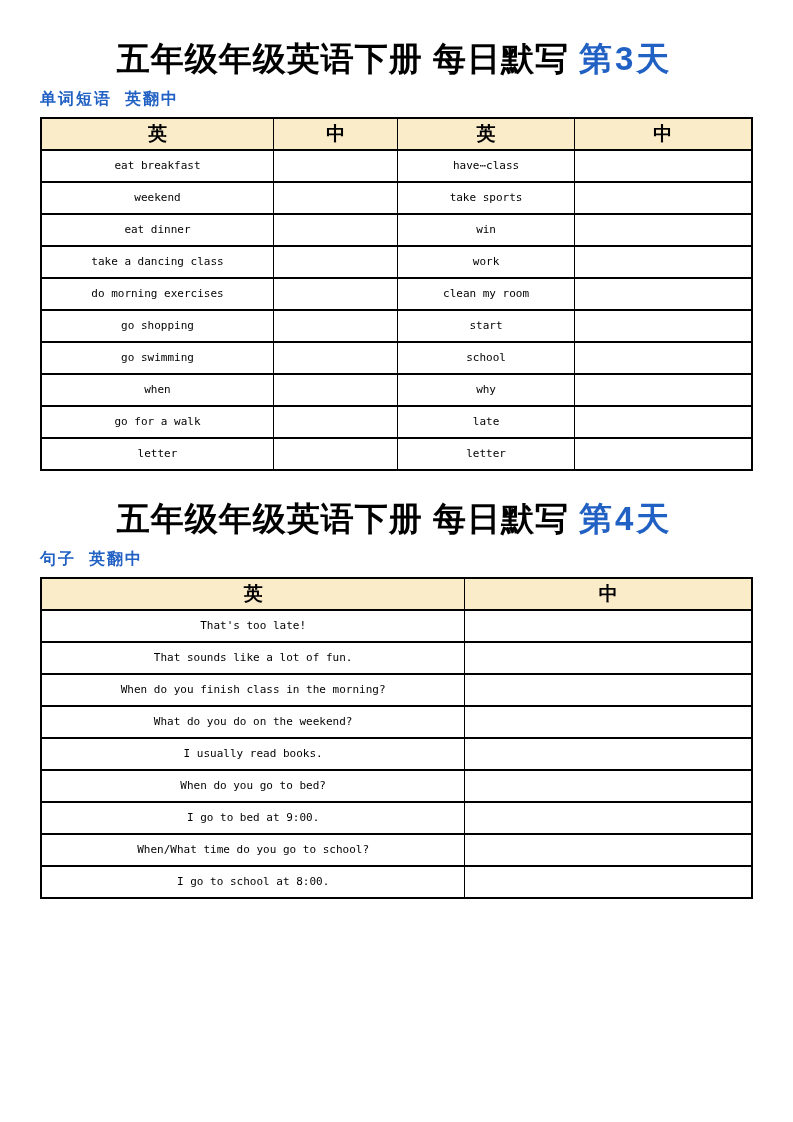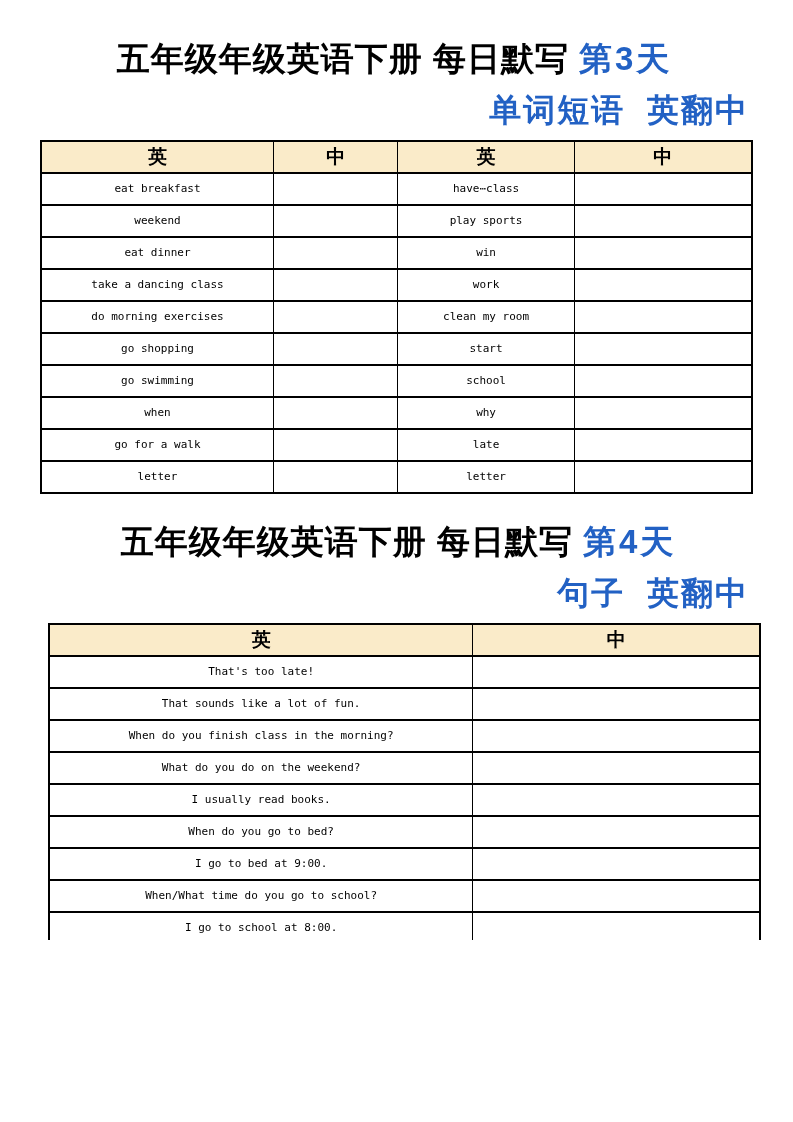--- a/index.html
+++ b/index.html
@@ -28,22 +28,22 @@
     color: #000000;
     white-space: nowrap;
   }
   .section-title .day {
     color: #2261C4;
     margin-left: 10px;
     letter-spacing: 3px;
   }
   .subtitle {
     margin-top: 11px;
-    text-align: right;
-    font-size: 32px;
+    text-align: left;
+    font-size: 16px;
     font-weight: bold;
     letter-spacing: 2px;
     color: #2261C4;
     white-space: pre;
   }
   table.sheet {
     margin-top: 7px;
     width: 713px;
     border-collapse: collapse;
     table-layout: fixed;
@@ -66,21 +66,20 @@
     font-weight: bold;
     font-family: "Liberation Sans", sans-serif;
   }
   table.sheet td {
     font-family: "DejaVu Sans Mono", monospace;
     font-size: 11px;
     color: #000000;
   }
   .section-day4 {
     margin-top: 29px;
-    margin-left: 8px;
   }
   
   .t1 .c1 { width: 32.7%; }
   .t1 .c2 { width: 17.5%; }
   .t1 .c3 { width: 24.8%; }
   .t1 .c4 { width: 25.0%; }
   .t2 .c1 { width: 59.6%; }
   .t2 .c2 { width: 40.4%; }
 </style>
 </head>
@@ -109,21 +108,21 @@
       <tbody>
           <tr>
             <td>eat breakfast</td>
             <td></td>
             <td>have⋯class</td>
             <td></td>
           </tr>
           <tr>
             <td>weekend</td>
             <td></td>
-            <td>play sports</td>
+            <td>take sports</td>
             <td></td>
           </tr>
           <tr>
             <td>eat dinner</td>
             <td></td>
             <td>win</td>
             <td></td>
           </tr>
           <tr>
             <td>take a dancing class</td>

